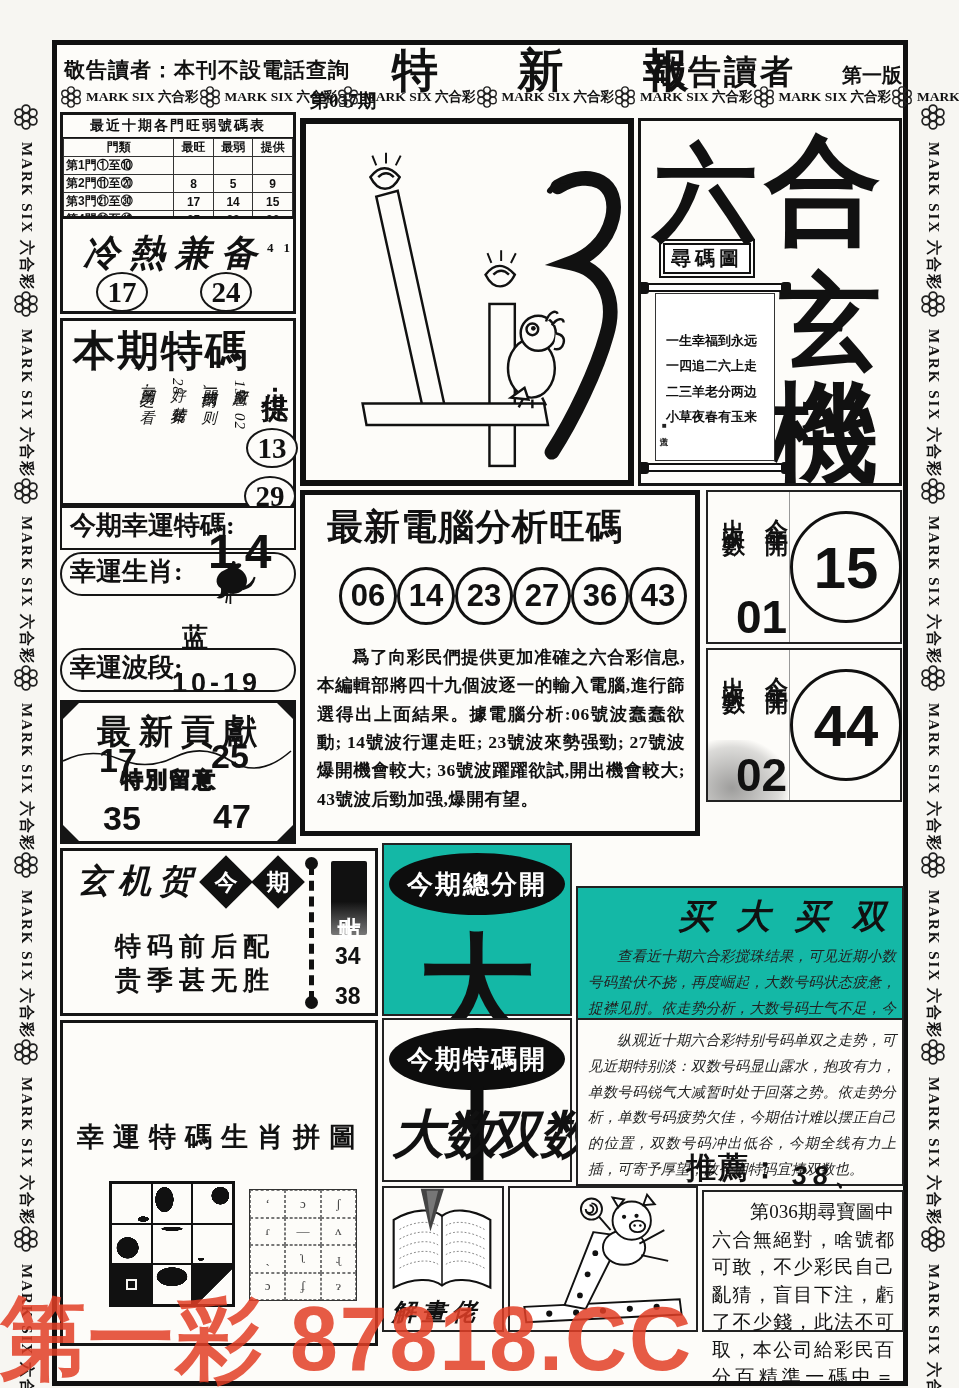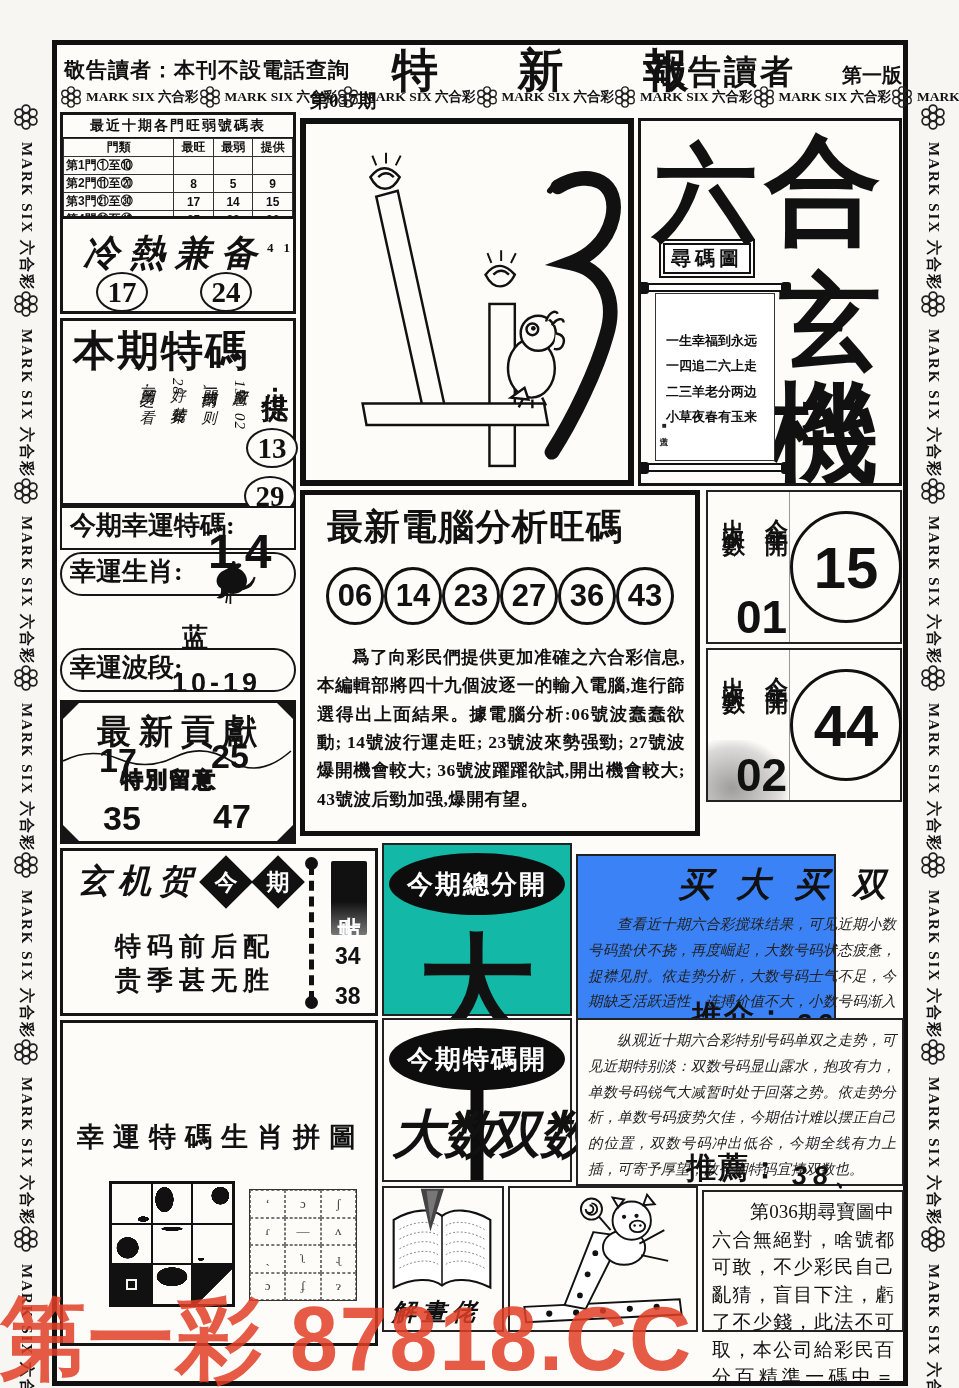--- a/index.html
+++ b/index.html
@@ -111,21 +111,21 @@
   .roller::before{left:-8px}
   .roller::after{right:-8px}
   #scroll-body{position:absolute;left:14px;top:172px;width:120px;height:168px;border:1.5px solid #333;background:#fff;padding:34px 6px 4px 10px}
   .poem-line{font-size:13px;font-weight:bold;white-space:nowrap;line-height:1.95}
   #scroll-sig{position:absolute;left:16px;top:300px;writing-mode:vertical-rl;font-size:9px;color:#222}
   #scroll-sig::before{content:"■";font-size:8px}
 
   
   #computer{left:300px;top:490px;width:400px;height:346px;border:5px solid #101010;background:#fdfcf9}
   #cp-title{position:absolute;left:22px;top:8px;font-size:36px;font-weight:bold;letter-spacing:1px;font-family:"Liberation Sans",sans-serif;white-space:nowrap}
-  #cp-nums{position:absolute;left:21px;top:72px;width:372px;display:flex;justify-content:flex-start}
+  #cp-nums{position:absolute;left:10px;top:72px;width:372px;display:flex;justify-content:flex-end}
   .circ-num{width:58px;height:58px;border:3px solid #111;border-radius:50%;display:flex;align-items:center;justify-content:center;font-size:31px;font-weight:bold;font-family:"Liberation Sans",sans-serif;background:#fdfcf9}
   #cp-body{position:absolute;left:12px;top:148px;width:368px;font-size:17.5px;font-weight:bold;line-height:1.62;text-align:justify;text-indent:2em;letter-spacing:0.5px}
 
   
   .app-panel{left:706px;width:196px;height:154px;border:2.5px solid #222;background:#fdfcf9;display:flex}
   .app-left{width:82px;border-right:1px solid #999;position:relative;padding:8px 4px 0 10px;display:flex;gap:12px}
   .app-lab{writing-mode:vertical-rl;font-size:23px;font-weight:bold;letter-spacing:8px}
   .app-count{position:absolute;left:28px;bottom:-2px;font-size:46px;font-weight:bold;font-family:"Liberation Sans",sans-serif}
   .app-right{flex:1;display:flex;align-items:center;justify-content:center}
   .circ-big{width:112px;height:112px;border:3px solid #111;border-radius:50%;display:flex;align-items:center;justify-content:center;font-size:58px;font-weight:bold;font-family:"Liberation Sans",sans-serif}
@@ -135,21 +135,21 @@
   #totalsplit{left:382px;top:843px;width:190px;height:173px;border:2.5px solid #222;background:#14b8a6}
   #specialopen{left:382px;top:1018px;width:190px;height:164px;border:2.5px solid #222;background:#fdfcf9}
   .etitle{position:absolute;left:50%;transform:translateX(-50%);top:8px;background:#0d0d0d;color:#fff;border-radius:50%;width:176px;height:62px;display:flex;align-items:center;justify-content:center;font-size:26px;font-weight:bold;letter-spacing:2px;white-space:nowrap}
   #ts-big{position:absolute;left:50%;top:66px;transform:translateX(-50%);font-size:118px;font-weight:bold}
   #so-bar{position:absolute;left:50%;top:66px;transform:translateX(-50%);width:13px;height:94px;background:#0d0d0d}
   .so-word{position:absolute;top:80px;font-size:52px;font-weight:bold;font-style:italic;white-space:nowrap}
   #so-left{left:8px}
   #so-right{left:104px}
 
   
-  #buybig{left:576px;top:854px;width:260px;height:178px;border:2px solid #222;background:#3b82f6}
+  #buybig{left:576px;top:886px;width:328px;height:178px;border:2px solid #222;background:#14b8a6}
   #bb-title{position:absolute;left:100px;top:6px;font-size:34px;font-weight:bold;font-style:italic;letter-spacing:24px;white-space:nowrap}
   .hand-body{position:absolute;left:10px;font-size:14.5px;font-style:italic;line-height:1.78;text-align:justify;text-indent:2em;color:#222}
   .rec-label{position:absolute;font-size:30px;font-weight:bold;letter-spacing:2px}
   .rec-nums{position:absolute;font-size:27px;font-style:italic;font-weight:bold;letter-spacing:6px;font-family:"Liberation Sans",sans-serif}
   #trend{left:576px;top:1018px;width:328px;height:168px;border:2px solid #222;background:#fdfcf9}
 
   
   #interp{left:382px;top:1186px;width:122px;height:146px;border:2.5px solid #222;background:#fdfcf9}
   #interp-label{position:absolute;left:8px;bottom:2px;font-size:24px;font-weight:bold;font-style:italic;letter-spacing:6px;white-space:nowrap}
   #pigbox{left:508px;top:1186px;width:190px;height:146px;border:2.5px solid #222;background:#fdfcf9}

